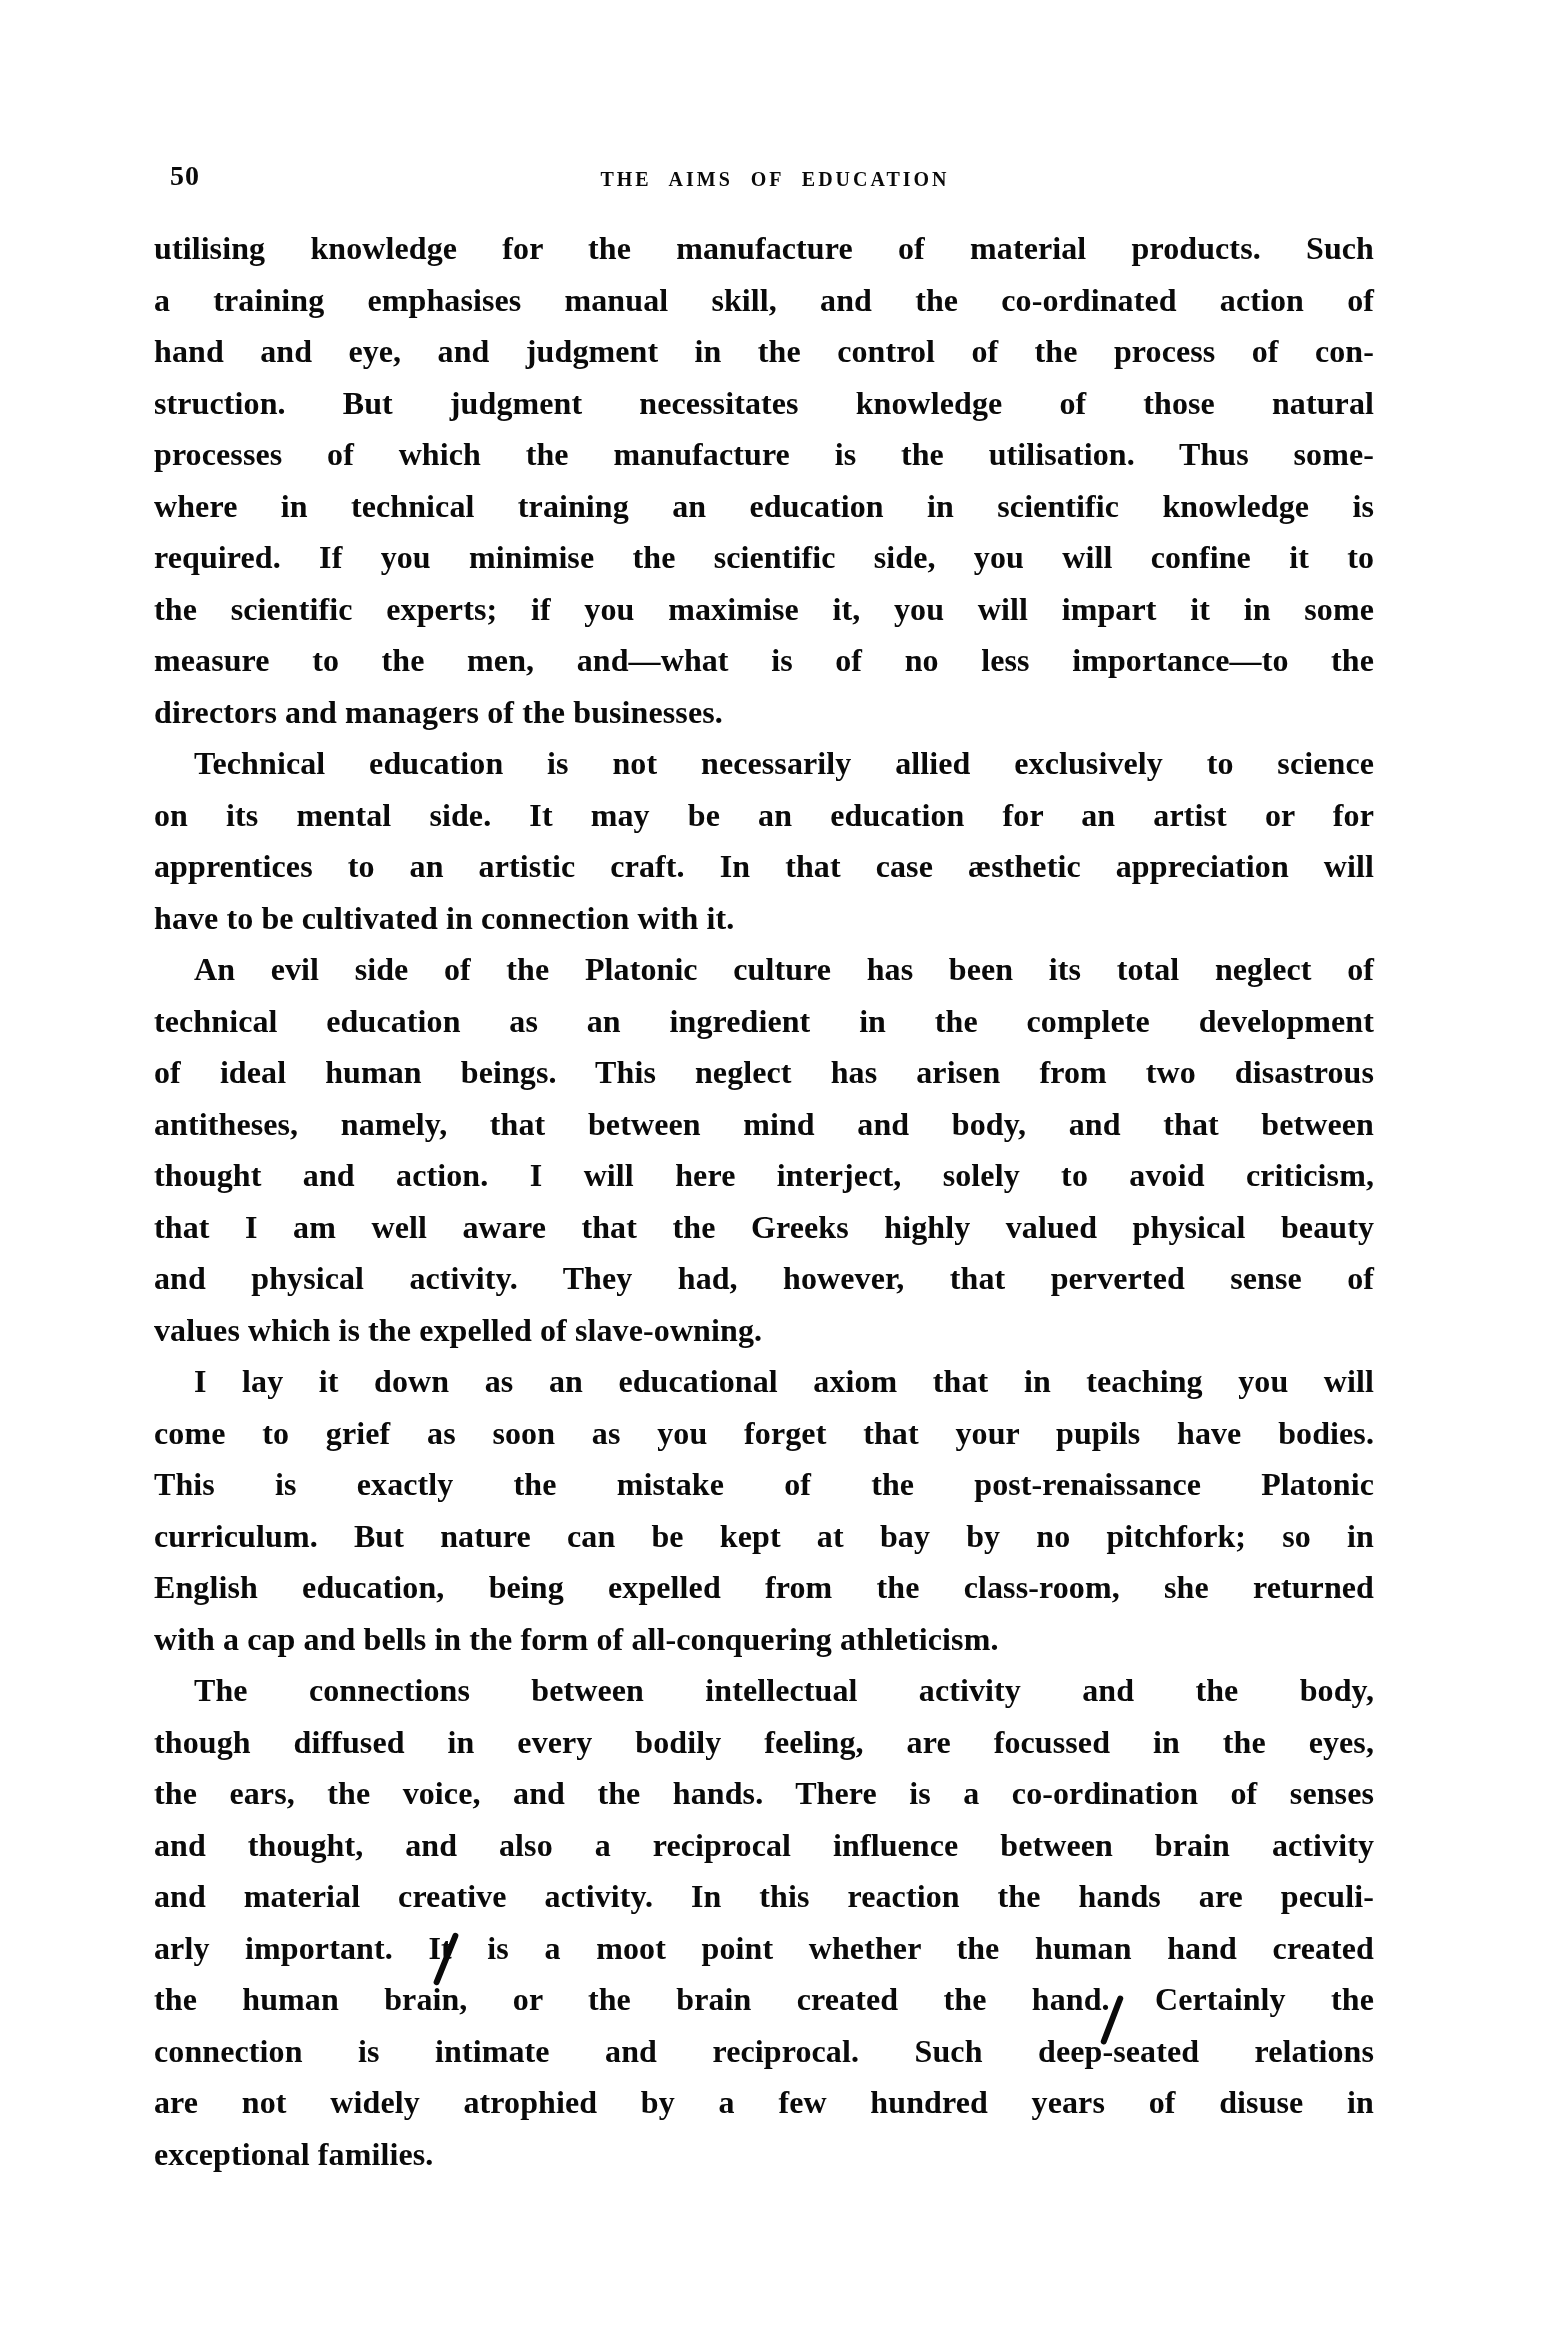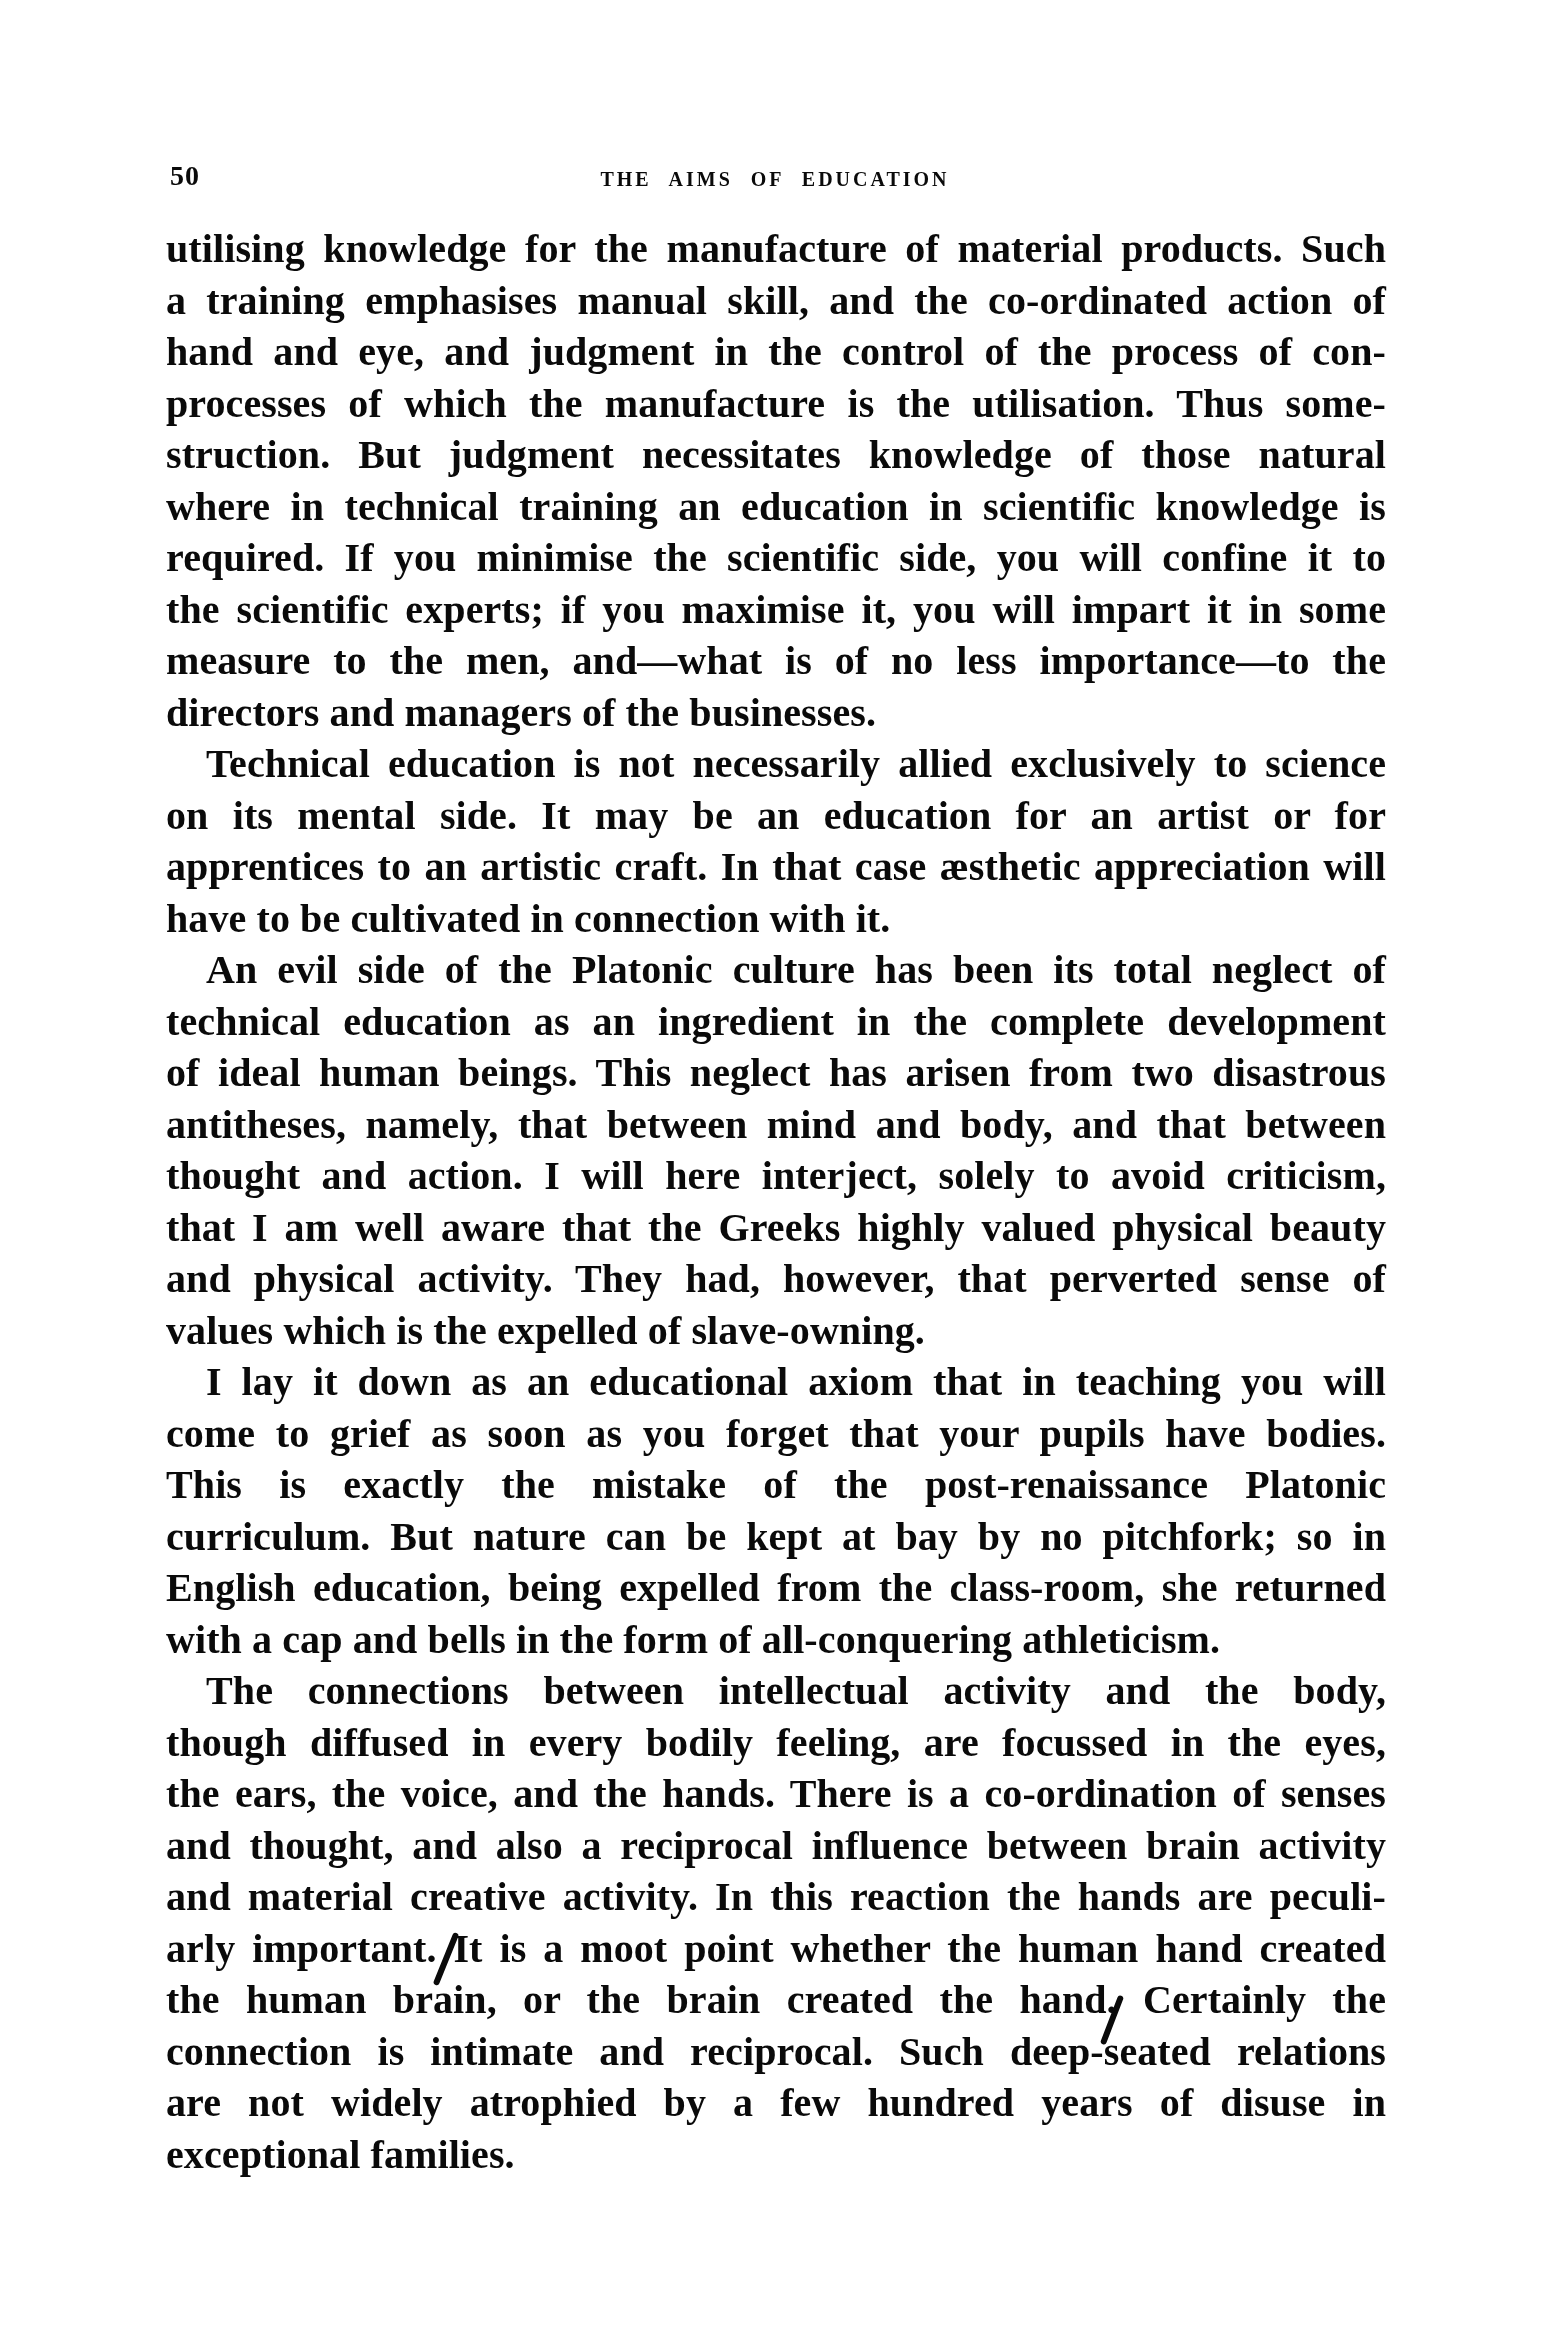--- a/index.html
+++ b/index.html
@@ -39,24 +39,24 @@
     width: 100%;
     text-align: center;
     font-size: 20px;
     line-height: 34px;
     font-weight: bold;
     letter-spacing: 3px;
     word-spacing: 10px;
   }
   .body-text {
     position: absolute;
-    left: 166px;
+    left: 154px;
     top: 223px;
     width: 1220px;
-    font-size: 40px;
+    font-size: 32px;
     font-weight: bold;
     line-height: 51.5px;
     letter-spacing: 0.1px;
   }
   .line {
     text-align: justify;
     text-align-last: justify;
   }
   .line.para-end {
     text-align-last: left;
@@ -77,22 +77,22 @@
 <div class="page">
   <div class="header-row">
     <span class="page-number">50</span>
     <span class="running-head">THE AIMS OF EDUCATION</span>
   </div>
 
   <div class="body-text" id="body-text">
       <div class="line">utilising knowledge for the manufacture of material products. Such</div>
       <div class="line">a training emphasises manual skill, and the co-ordinated action of</div>
       <div class="line">hand and eye, and judgment in the control of the process of con-</div>
+      <div class="line">struction. But judgment necessitates knowledge of those natural</div>
       <div class="line">processes of which the manufacture is the utilisation. Thus some-</div>
-      <div class="line">struction. But judgment necessitates knowledge of those natural</div>
       <div class="line">where in technical training an education in scientific knowledge is</div>
       <div class="line">required. If you minimise the scientific side, you will confine it to</div>
       <div class="line">the scientific experts; if you maximise it, you will impart it in some</div>
       <div class="line">measure to the men, and—what is of no less importance—to the</div>
       <div class="line para-end">directors and managers of the businesses.</div>
       <div class="line indent">Technical education is not necessarily allied exclusively to science</div>
       <div class="line">on its mental side. It may be an education for an artist or for</div>
       <div class="line">apprentices to an artistic craft. In that case æsthetic appreciation will</div>
       <div class="line para-end">have to be cultivated in connection with it.</div>
       <div class="line indent">An evil side of the Platonic culture has been its total neglect of</div>

